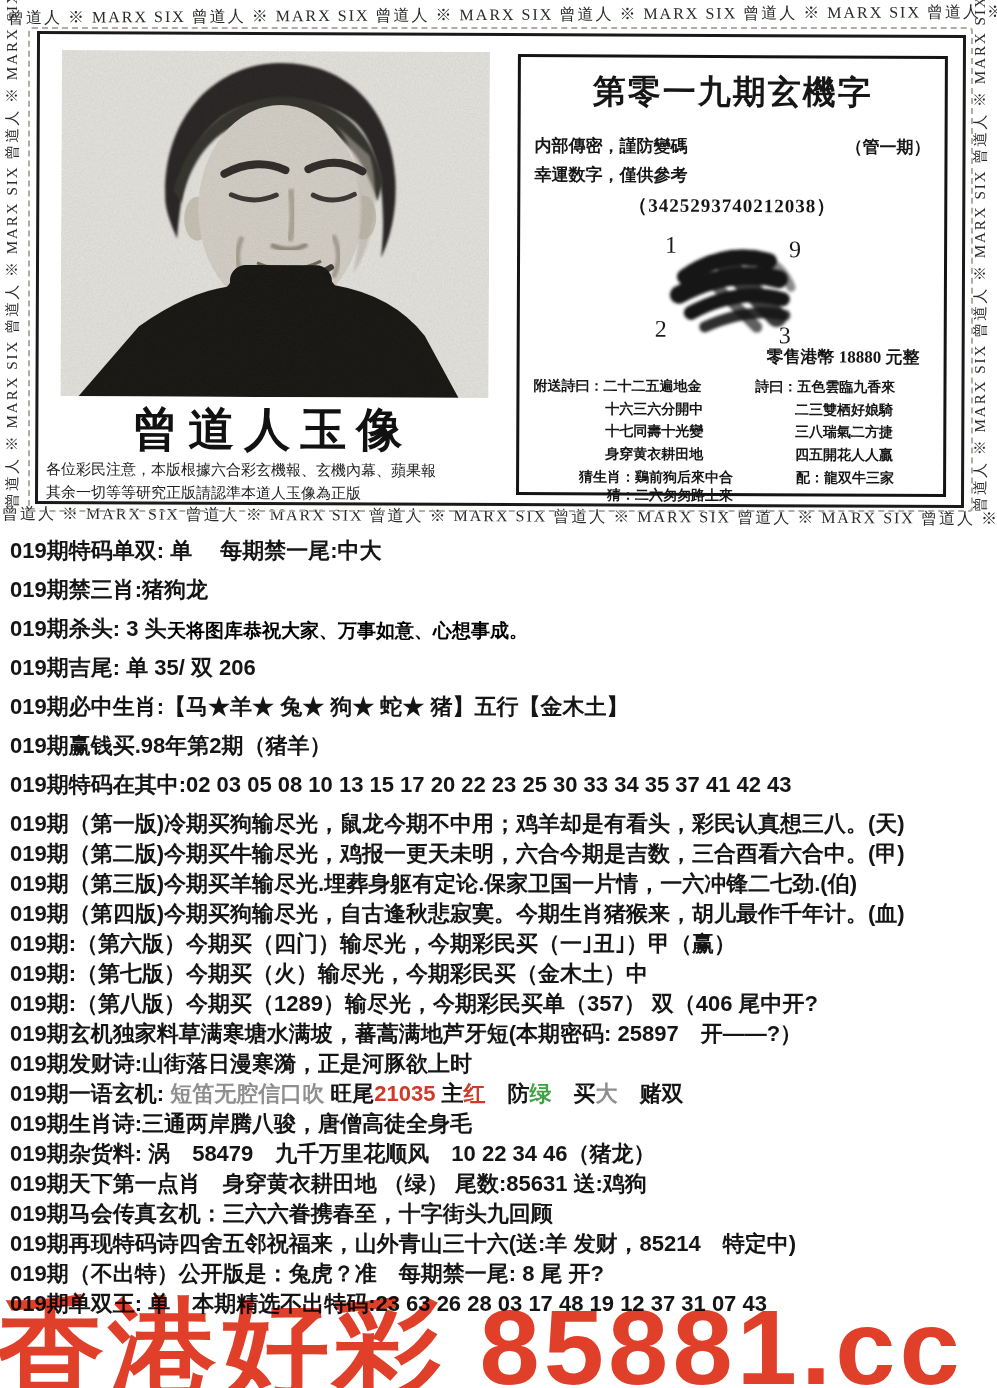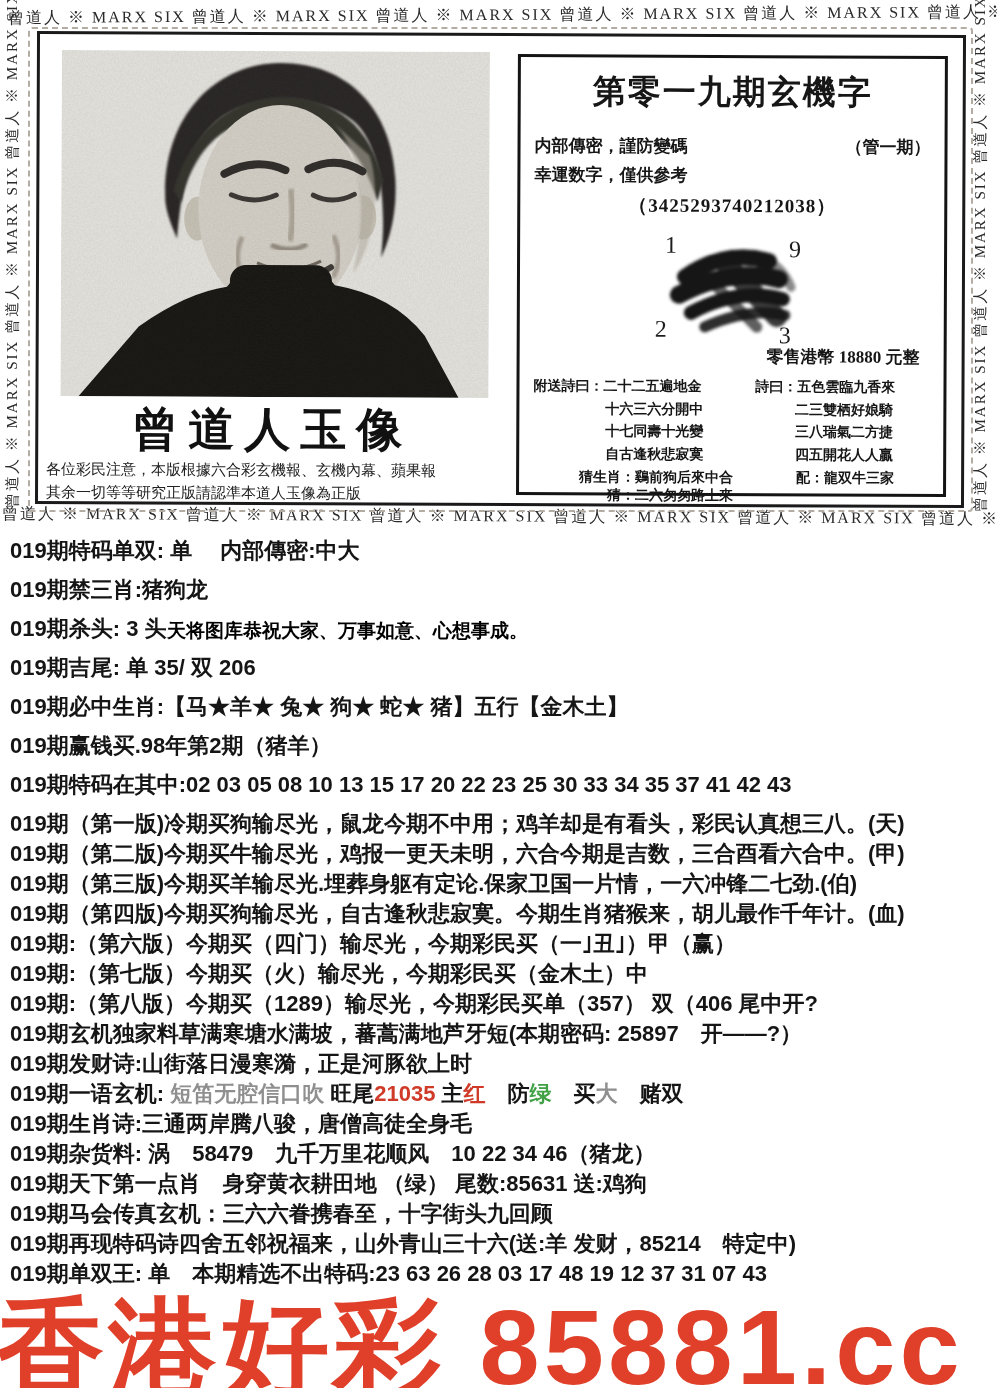--- a/index.html
+++ b/index.html
@@ -154,41 +154,41 @@
         </g>
       </svg>
 
       <div class="price">零售港幣 18880 元整</div>
 
       <div class="poems">
         <div class="poem-a">
           <div><span>附送詩曰：</span><span>二十二五遍地金</span></div>
           <div class="pl">十六三六分開中</div>
           <div class="pl">十七同壽十光變</div>
-          <div class="pl">自古逢秋悲寂寞</div>
+          <div class="pl">身穿黄衣耕田地</div>
         </div>
         <div class="poem-b">
           <div><span>詩曰：</span><span>五色雲臨九香來</span></div>
           <div class="pl">二三雙栖好娘騎</div>
           <div class="pl">三八瑞氣二方捷</div>
           <div class="pl">四五開花人人贏</div>
         </div>
       </div>
       <div class="guess">
         <div class="ga">猜生肖：鷄前狗后來中合</div>
         <div class="gb">配：龍双牛三家</div>
       </div>
       <div class="guess2">猜：二六匆匆路上來</div>
     </div>
   </div>
 
   <div class="overlay-bless">天将图库恭祝大家、万事如意、心想事成。</div>
 
   <div class="rows">
-    <div class="row sp">019期特码单双: 单　 内部傳密:中大</div>
+    <div class="row sp">019期特码单双: 单　 每期禁一尾:中大</div>
     <div class="row sp">019期禁三肖:猪狗龙</div>
     <div class="row sp">019期杀头: 3 头</div>
     <div class="row sp">019期吉尾: 单 35/ 双 206</div>
     <div class="row sp">019期必中生肖:【马★羊★ 兔★ 狗★ 蛇★ 猪】五行【金木土】</div>
     <div class="row sp">019期赢钱买.98年第2期（猪羊）</div>
     <div class="row sp">019期特码在其中:02 03 05 08 10 13 15 17 20 22 23 25 30 33 34 35 37 41 42 43</div>
     <div class="row">019期（第一版)冷期买狗输尽光，鼠龙今期不中用；鸡羊却是有看头，彩民认真想三八。(天)</div>
     <div class="row">019期（第二版)今期买牛输尽光，鸡报一更天未明，六合今期是吉数，三合酉看六合中。(甲)</div>
     <div class="row">019期（第三版)今期买羊输尽光.埋葬身躯有定论.保家卫国一片情，一六冲锋二七劲.(伯)</div>
     <div class="row">019期（第四版)今期买狗输尽光，自古逢秋悲寂寞。今期生肖猪猴来，胡儿最作千年计。(血)</div>
@@ -198,18 +198,19 @@
     <div class="row">019期玄机独家料草满寒塘水满坡，蕃蒿满地芦牙短(本期密码: 25897　开——?）</div>
     <div class="row">019期发财诗:山街落日漫寒漪，正是河豚欲上时</div>
     <div class="row">
       <span>019期一语玄机: </span><span class="c-gray">短笛无腔信口吹</span><span> 旺尾</span><span class="c-red">21035</span><span> 主</span><span class="c-red">红</span><span>　防</span><span class="c-green">绿</span><span>　买</span><span class="c-gray">大</span><span>　赌双</span>
     </div>
     <div class="row">019期生肖诗:三通两岸腾八骏，唐僧高徒全身毛</div>
     <div class="row">019期杂货料: 涡　58479　九千万里花顺风　10 22 34 46（猪龙）</div>
     <div class="row">019期天下第一点肖　身穿黄衣耕田地 （绿） 尾数:85631 送:鸡狗</div>
     <div class="row">019期马会传真玄机：三六六眷携春至，十字街头九回顾</div>
     <div class="row">019期再现特码诗四舍五邻祝福来，山外青山三十六(送:羊 发财，85214　特定中)</div>
+    <div class="row">019期（不出特）公开版是：兔虎？准　每期禁一尾: 8 尾 开?</div>
     <div class="row">019期单双王: 单　本期精选不出特码:23 63 26 28 03 17 48 19 12 37 31 07 43</div>
   </div>
 
   <div class="watermark">香港好彩 85881.cc</div>
 
 </div>
 
 </body></html>

